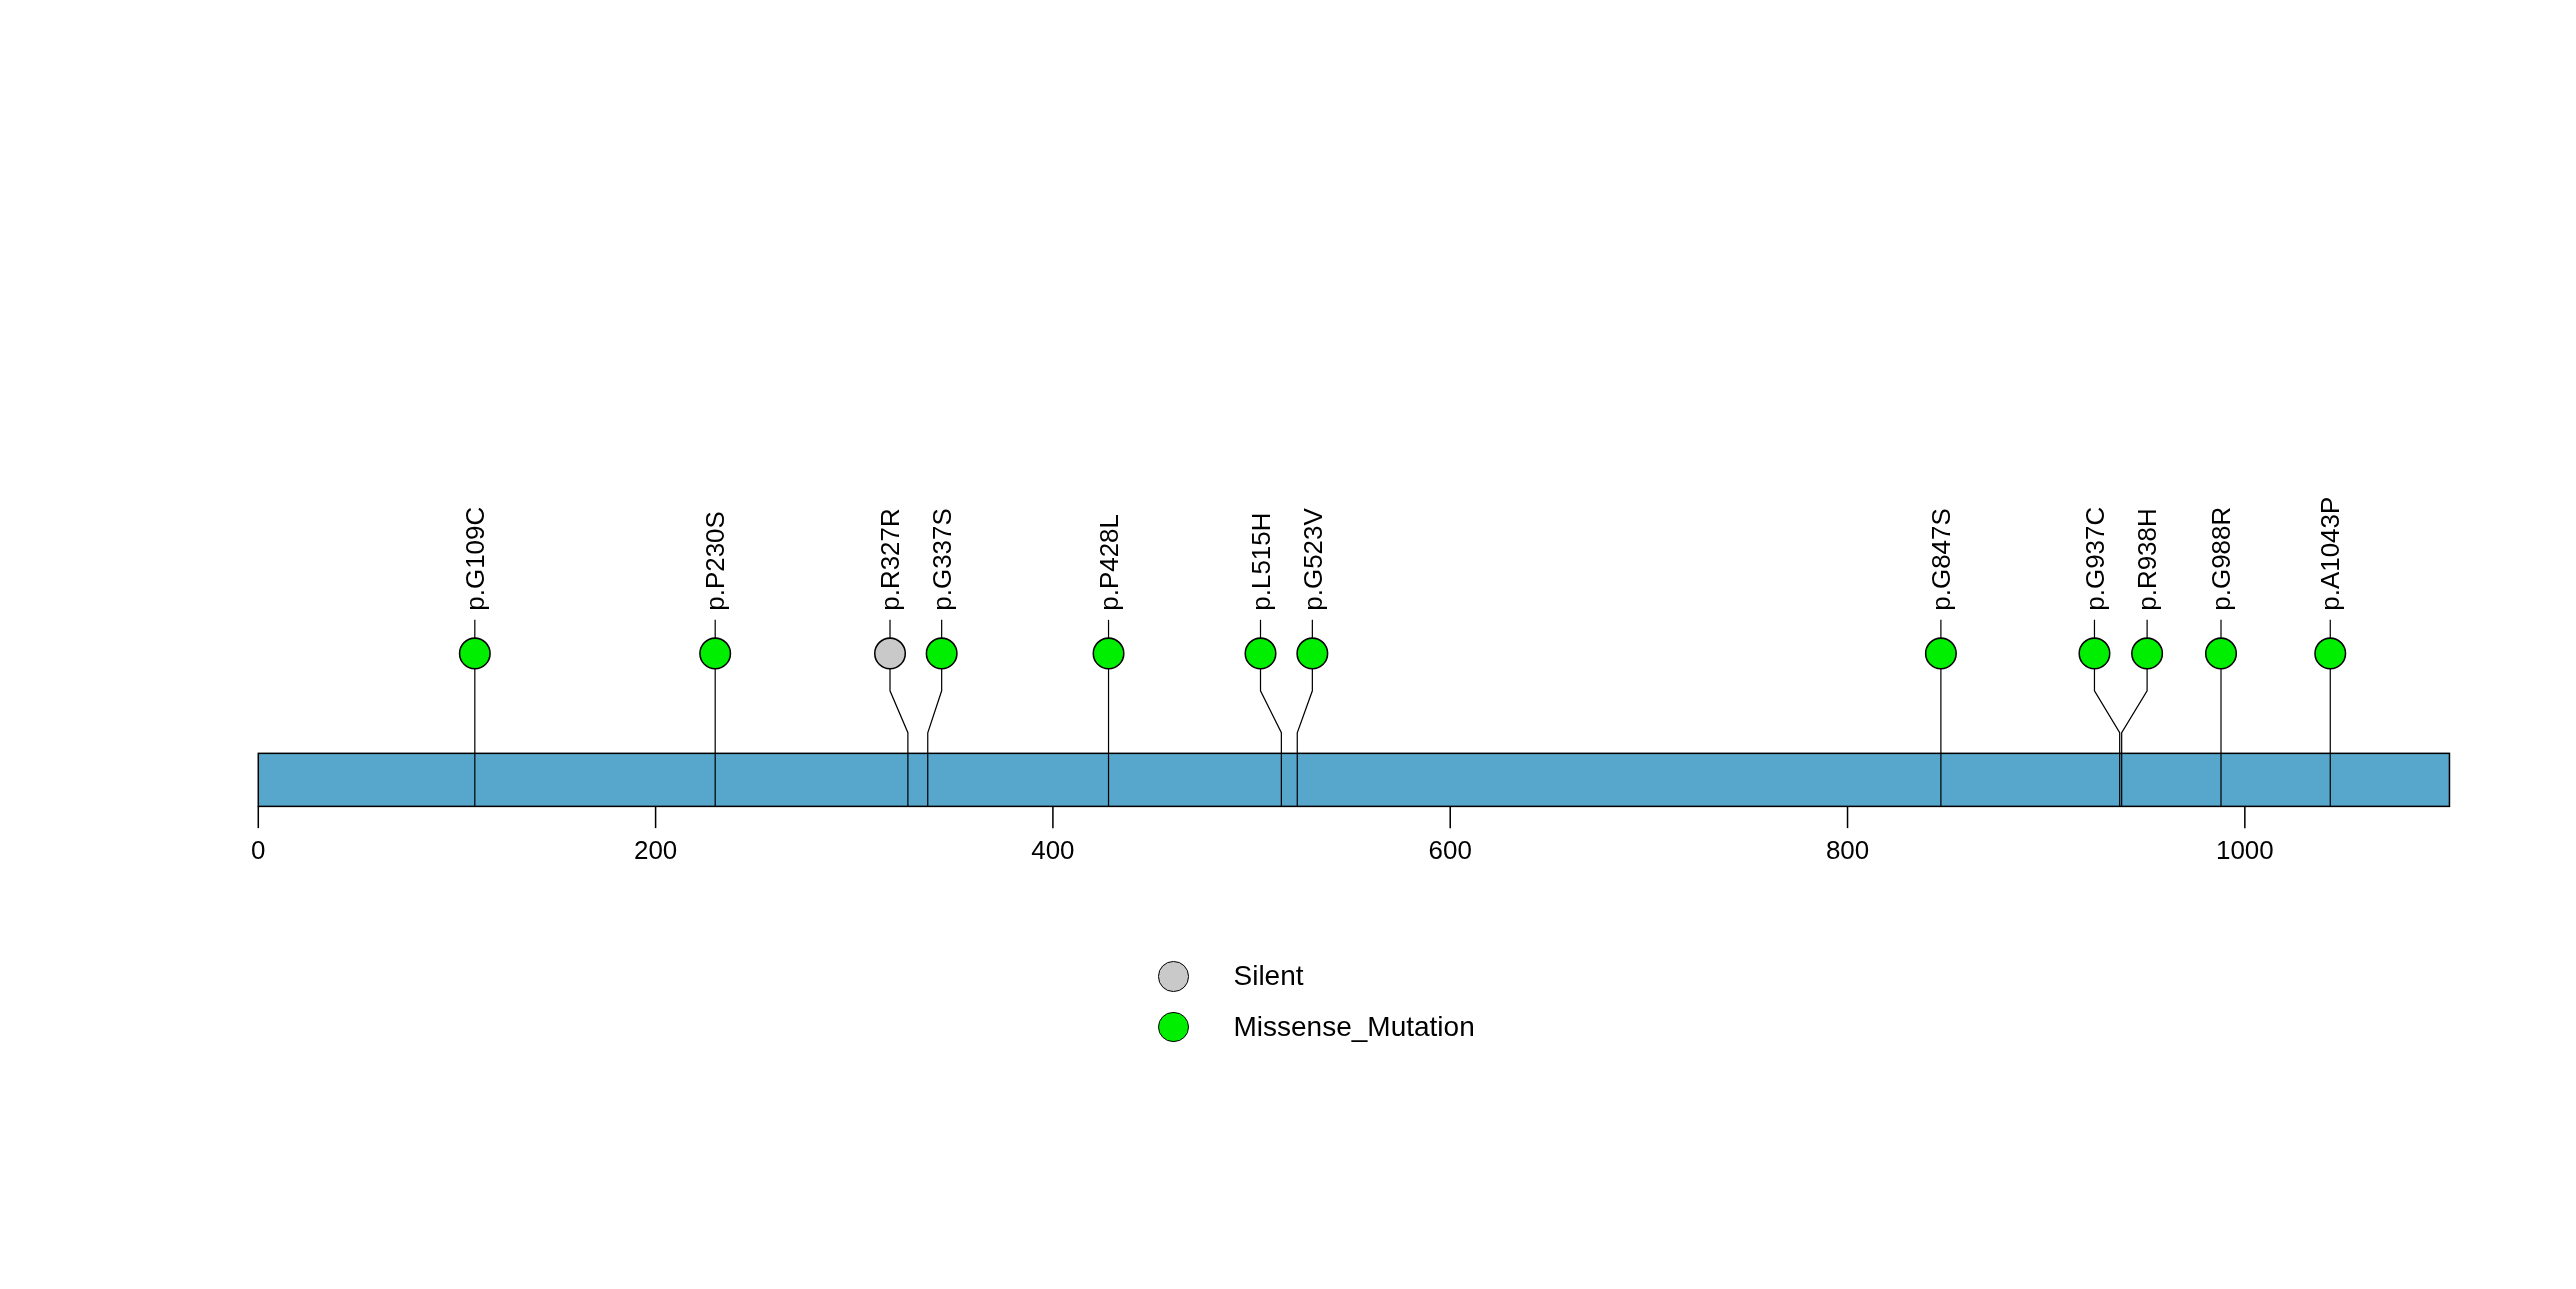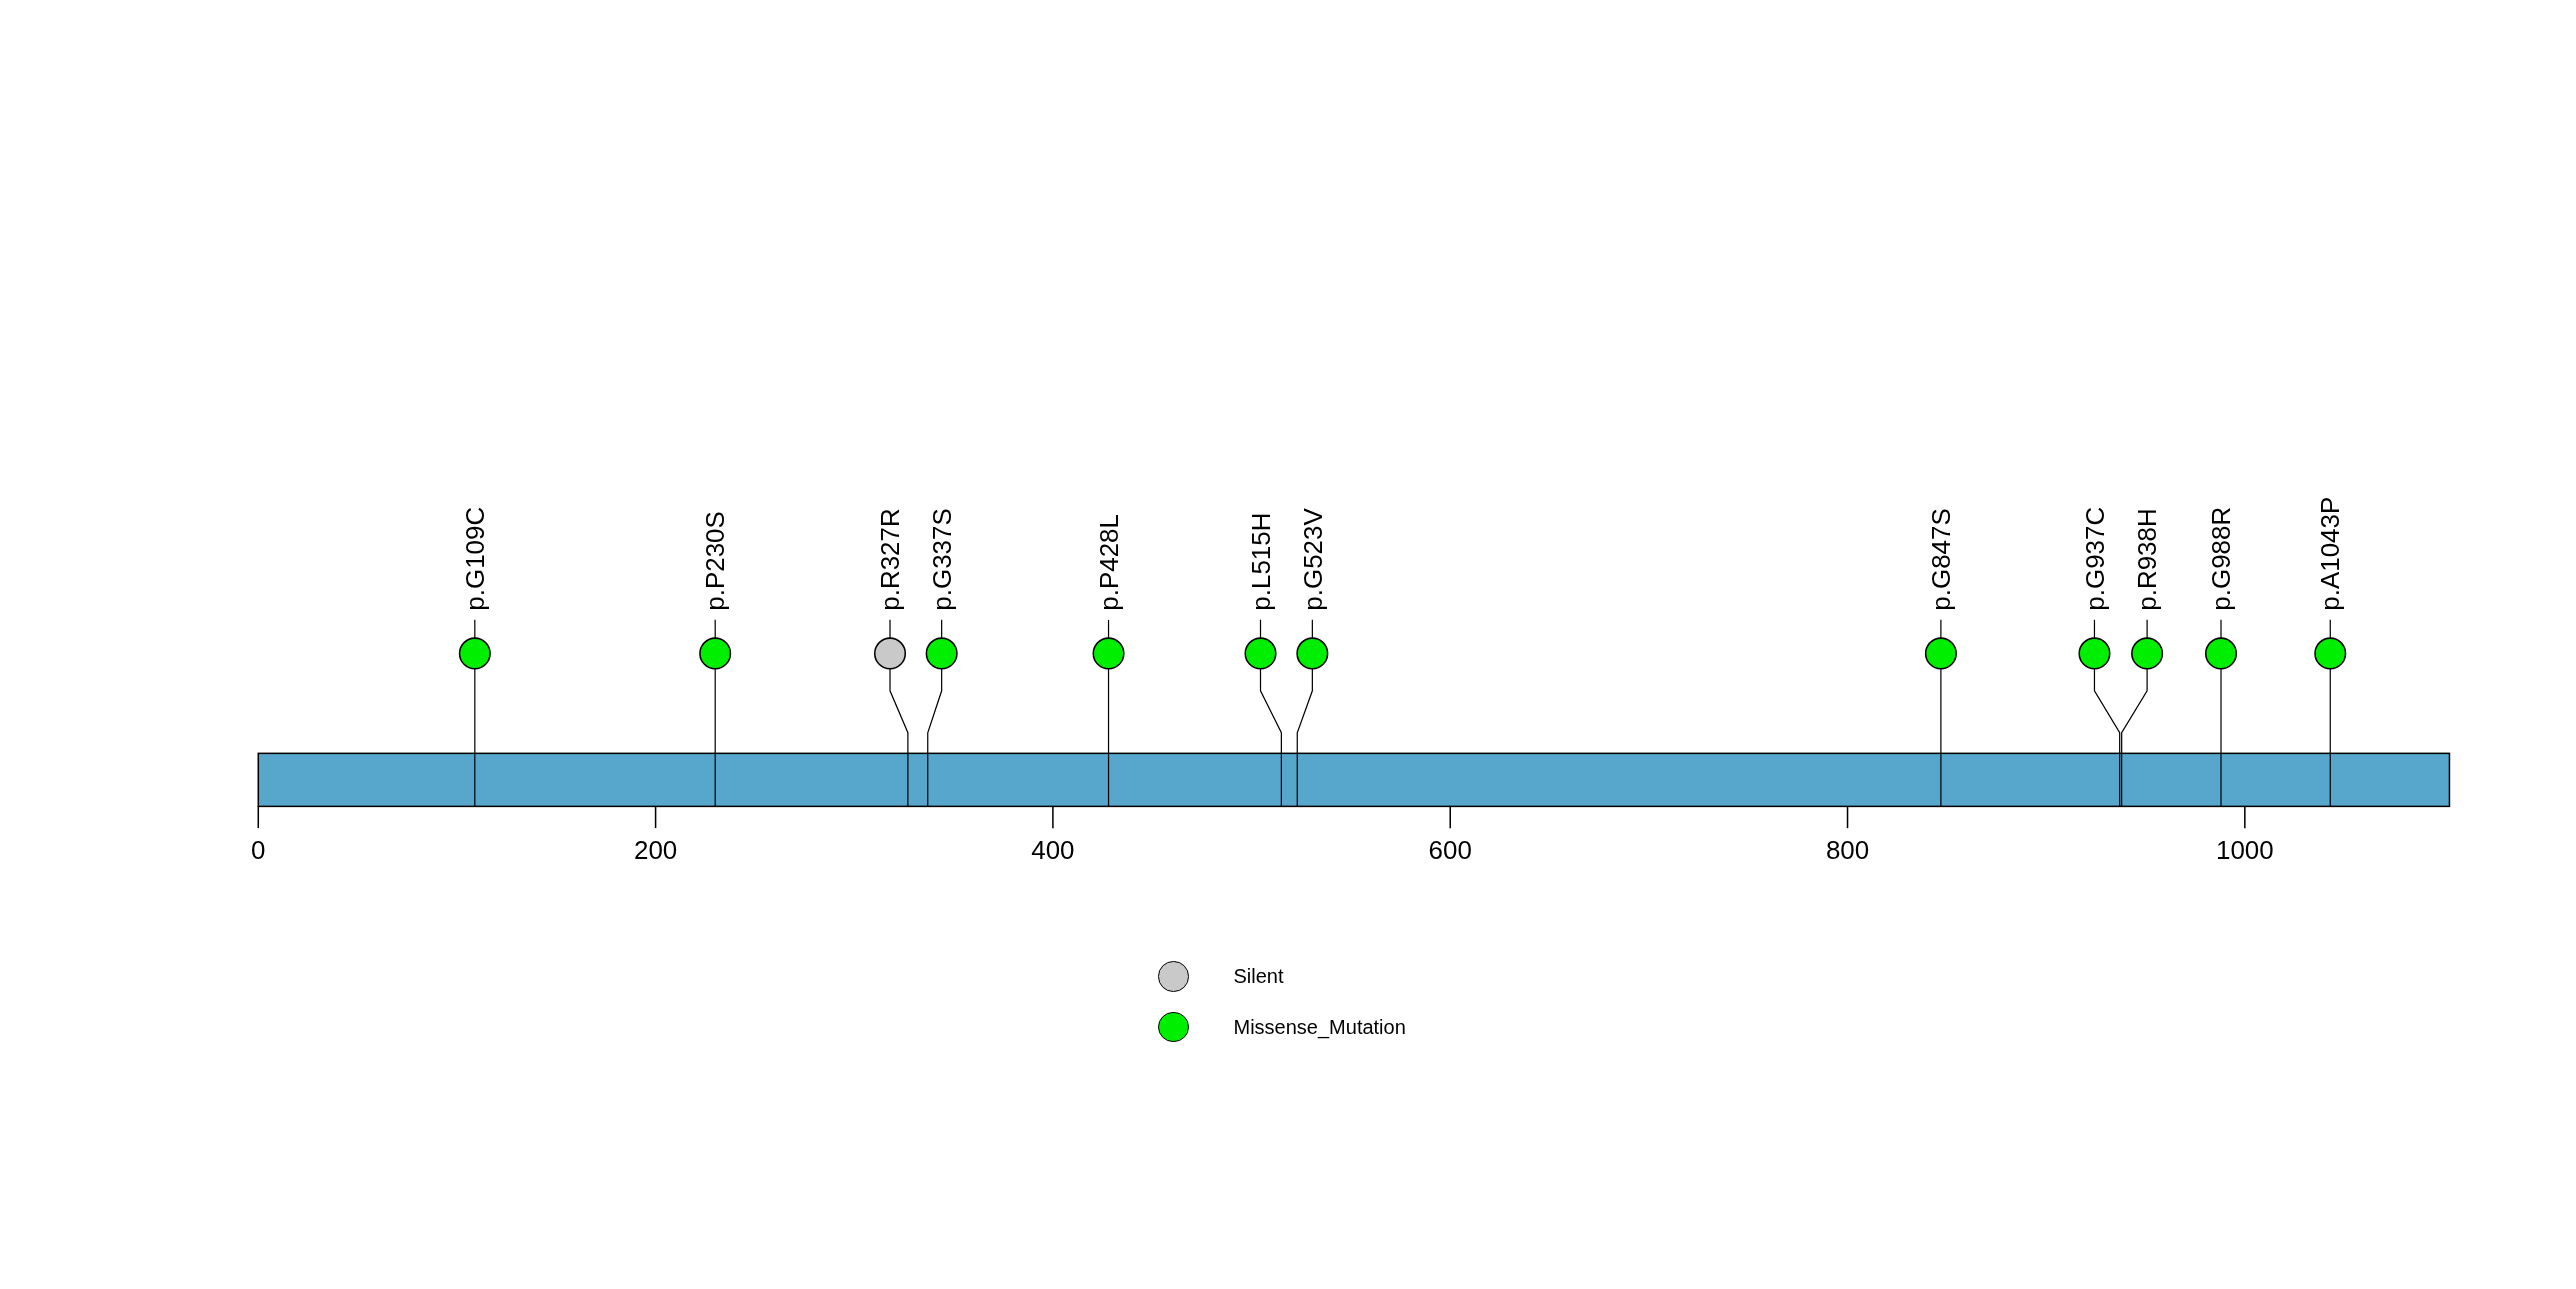--- a/index.html
+++ b/index.html
@@ -31,21 +31,21 @@
   .legend-swatch {
     width: 30.5px;
     height: 30.5px;
     border-radius: 50%;
     border: 1.5px solid #000000;
     box-sizing: border-box;
     flex: 0 0 auto;
   }
   .legend-label {
     margin-left: 45px;
-    font-size: 20px;
+    font-size: 28px;
     color: #000000;
     white-space: nowrap;
     line-height: 30.5px;
   }
 </style>
 </head>
 <body>
 
 <div class="canvas">
   <svg id="chart" width="2576" height="1290" viewBox="0 0 3376 1690" xmlns="http://www.w3.org/2000/svg">

